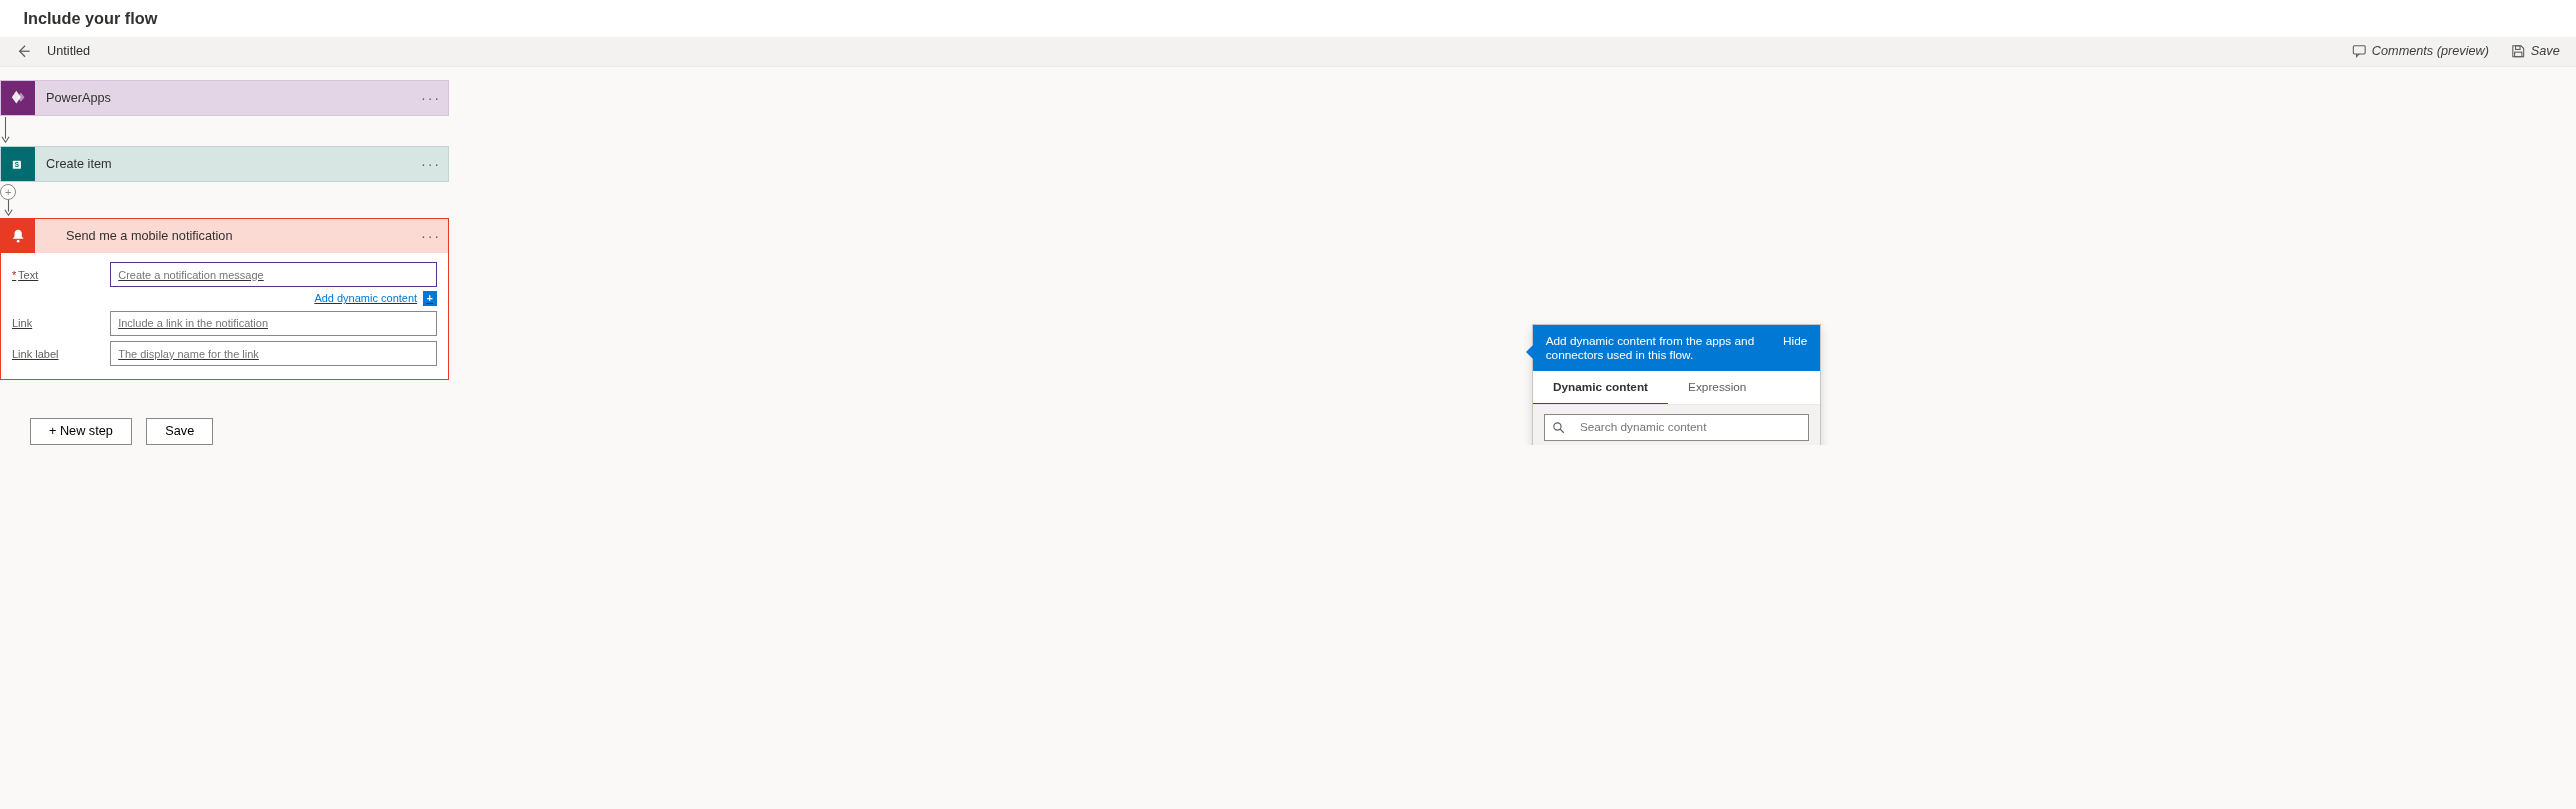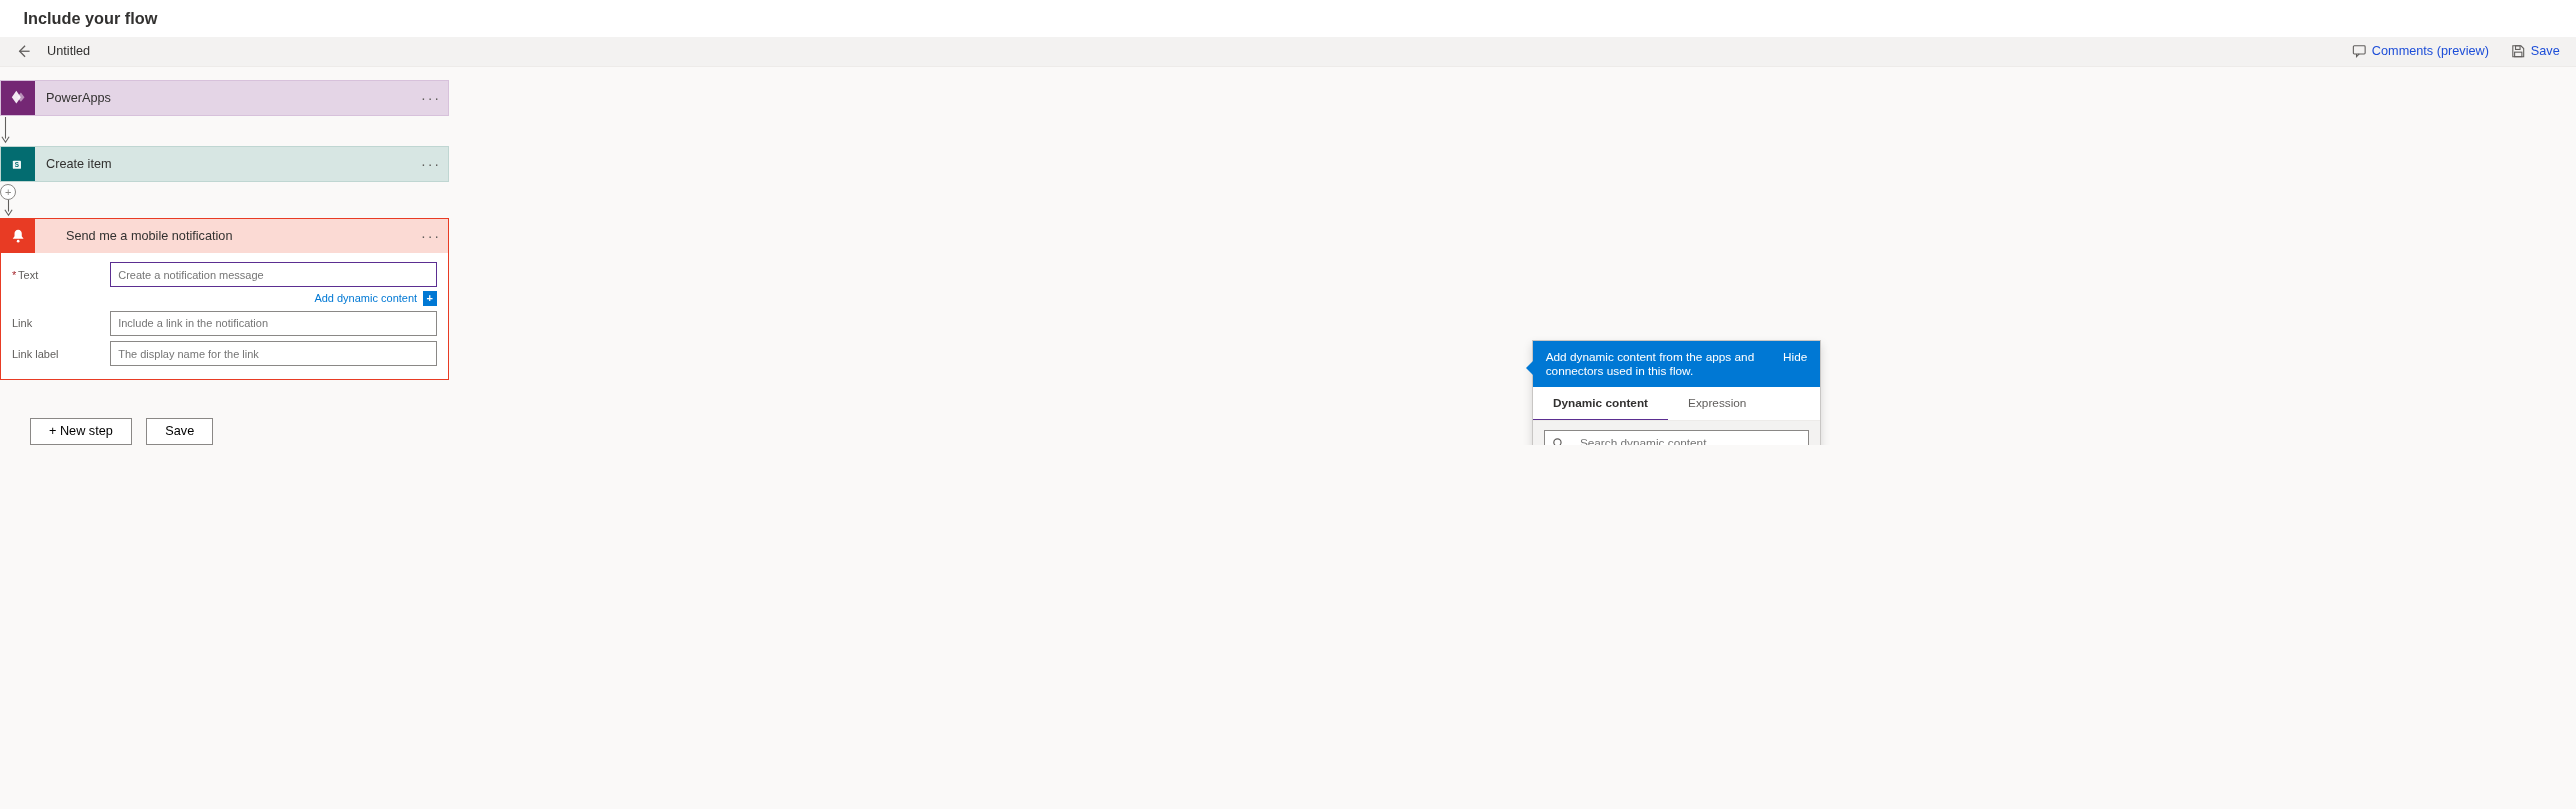--- a/index.html
+++ b/index.html
@@ -8,21 +8,21 @@
   .top-header { background: #fff; padding: 9px 23.5px; font-size: 16.3px; font-weight: 600; }
 
   .sub-header {
     background: #f3f2f1;
     display: flex; align-items: center; justify-content: space-between;
     padding: 7.2px 16.3px; border-bottom: 0.9px solid #edebe9;
   }
   .sub-header-left { display: flex; align-items: center; gap: 16.3px; }
   .back-arrow { cursor: pointer; color: #605e5c; }
   .sub-header-right { display: flex; align-items: center; gap: 22px; }
-  .header-btn { display: flex; align-items: center; gap: 5.4px; cursor: pointer; color: #1d4ed8; }
+  .header-btn { display: flex; align-items: center; gap: 5.4px; cursor: pointer; color: #404040; font-style: italic; }
 
   .canvas { display: flex; flex-direction: column; align-items: flex-start; padding-top: 12.7px; position: relative; }
 
   .card { width: 449px; border: 0.9px solid #c8c6c4; background: #fff; }
   .card-head { display: flex; align-items: center; height: 34px; }
   .card-icon { width: 34px; height: 34px; display: flex; align-items: center; justify-content: center; flex-shrink: 0; }
   .card-title { flex: 1; padding-left: 11px; font-size: 12.7px; }
   .card-menu { width: 34px; text-align: center; color: #605e5c; cursor: pointer; font-size: 14.5px; letter-spacing: 1.8px; }
 
   .powerapps { background: #e4d5e6; border-color: #d7c1db; }
@@ -34,39 +34,39 @@
   .add-circle {
     width: 16.3px; height: 16.3px; border: 0.9px solid #8a8886; border-radius: 50%;
     background: #fff; display: flex; align-items: center; justify-content: center;
     font-size: 11px; color: #8a8886; margin-bottom: -3.6px; z-index:1;
   }
 
   .notif-card { width: 449px; border: 1.8px solid #e83b24; background:#fff; }
   .notif-head { background: #fbdad4; display:flex; align-items:center; height:34px;gap:20px; }
   .notif-head .card-icon { background:#e83b24; }
 
-  .notif-body { padding: 9px 11px 12.7px 11px; }
+  .notif-body { padding: 9px 11px 12.7px 11px; text-decoration: underline; }
   .field-row { display:flex; align-items:center; margin-bottom:5.4px; }
   .field-label { width: 98px; font-size: 11px; color: #605e5c; }
   .field-label .req { color:#a4262c; margin-right:1.8px;}
   .field-input {
     flex:1; border:0.9px solid #8a8886; height:25px; padding:0 7.2px;
     font-size:11px; color:#605e5c; outline:none;
   }
   .field-input.focused { border:1.8px solid #5b2e91; }
   .add-dyn-row { display:flex; justify-content:flex-end; align-items:center; gap:5.4px; padding-right:0px; margin: -1.8px 0 5.4px 0; font-size:11px; }
   .add-dyn-link { color:#0078d4; cursor:pointer; }
   .add-dyn-icon { width:14.5px; height:14.5px; background:#0078d4; color:#fff; display:inline-flex; align-items:center; justify-content:center; font-size:11px; font-weight:bold; }
 
   .step-buttons { margin-top: 38px; display:flex; gap:14.5px;padding-left:30px; }
   .step-btn { border:0.9px solid #8a8886; background:#fff; padding: 5.4px 18px; cursor:pointer; font-size:12.7px; }
 
   
   .dyn-panel {
-    position:absolute; top:273px; left: calc(50% + 244px);
+    position:absolute; top:257px; left: calc(50% + 244px);
     width: 289px; background:#fff; border:0.9px solid #c8c6c4;
     box-shadow: 0 3.6px 9px rgba(0,0,0,0.15);
   }
   .dyn-blue { background:#0078d4; color:#fff; padding:9px 12.7px; display:flex; justify-content:space-between; gap:11px; font-size:11.8px; }
   .dyn-blue .hide { cursor:pointer; }
   .dyn-tabs { display:flex; border-bottom:0.9px solid #edebe9; }
   .dyn-tab { padding:9px 20px; font-size:11.8px; cursor:pointer; color:#605e5c; }
   .dyn-tab.active { font-weight:600; color:#323130; border-bottom:1.8px solid #5b2e91; }
   .dyn-search-wrap { padding:9px 11px; background:#f3f2f1; }
   .dyn-search { display:flex; align-items:center; border:0.9px solid #8a8886; background:#fff; height:27px; padding:0 7.2px; gap:15px; }

